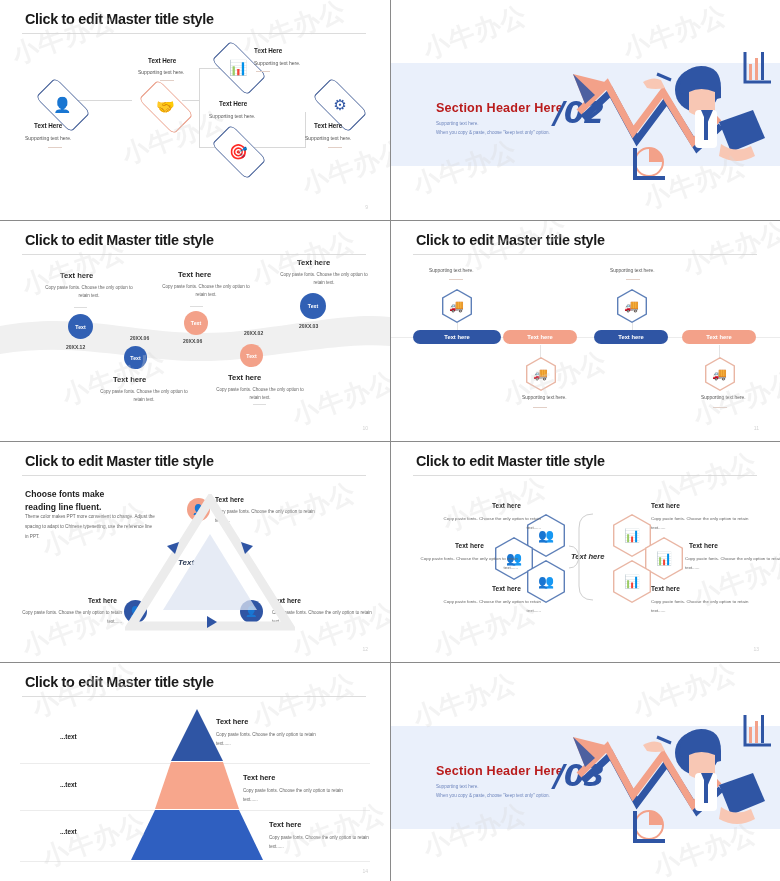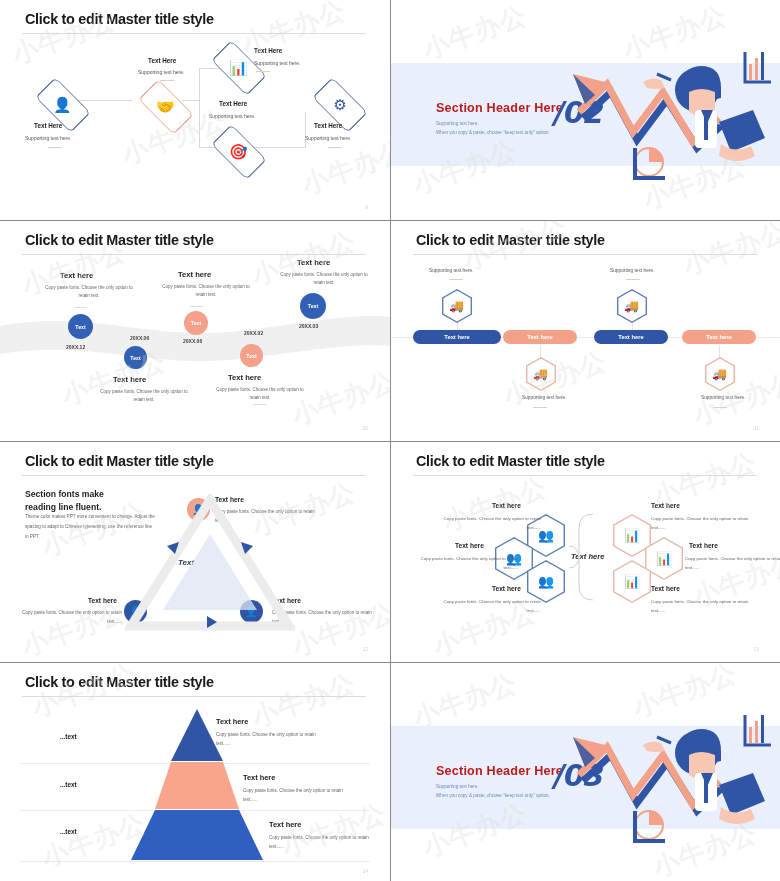--- a/index.html
+++ b/index.html
@@ -363,21 +363,21 @@
       <span style="left:110px;top:140px;">小牛办公</span>
       <span style="left:300px;top:160px;">小牛办公</span>
     </div>
   </div>
 
   <div class="slide">
     <div class="title">Click to edit Master title style</div>
     <div class="title-rule"></div>
 
     <div class="lead-h">
-      <span>Section fonts make</span><br>
+      <span>Choose fonts make</span><br>
       <span>reading line fluent.</span>
     </div>
     <div class="lead-p">Theme color makes PPT more convenient to change. Adjust the spacing to adapt to Chinese typesetting, use the reference line in PPT.</div>
 
     <svg class="illu" style="left:125px;top:52px;" width="170" height="140" viewBox="0 0 170 140">
       <polygon points="85,6 164,132 6,132" fill="none" stroke="#ececec" stroke-width="9"></polygon>
       <polygon points="85,40 132,116 38,116" fill="#dde4f2" opacity=".75"></polygon>
       <polygon points="42,52 54,48 50,60" fill="#2f55a4"></polygon>
       <polygon points="128,52 116,48 120,60" fill="#2f55a4"></polygon>
       <polygon points="92,128 82,122 82,134" fill="#2f55a4"></polygon>

